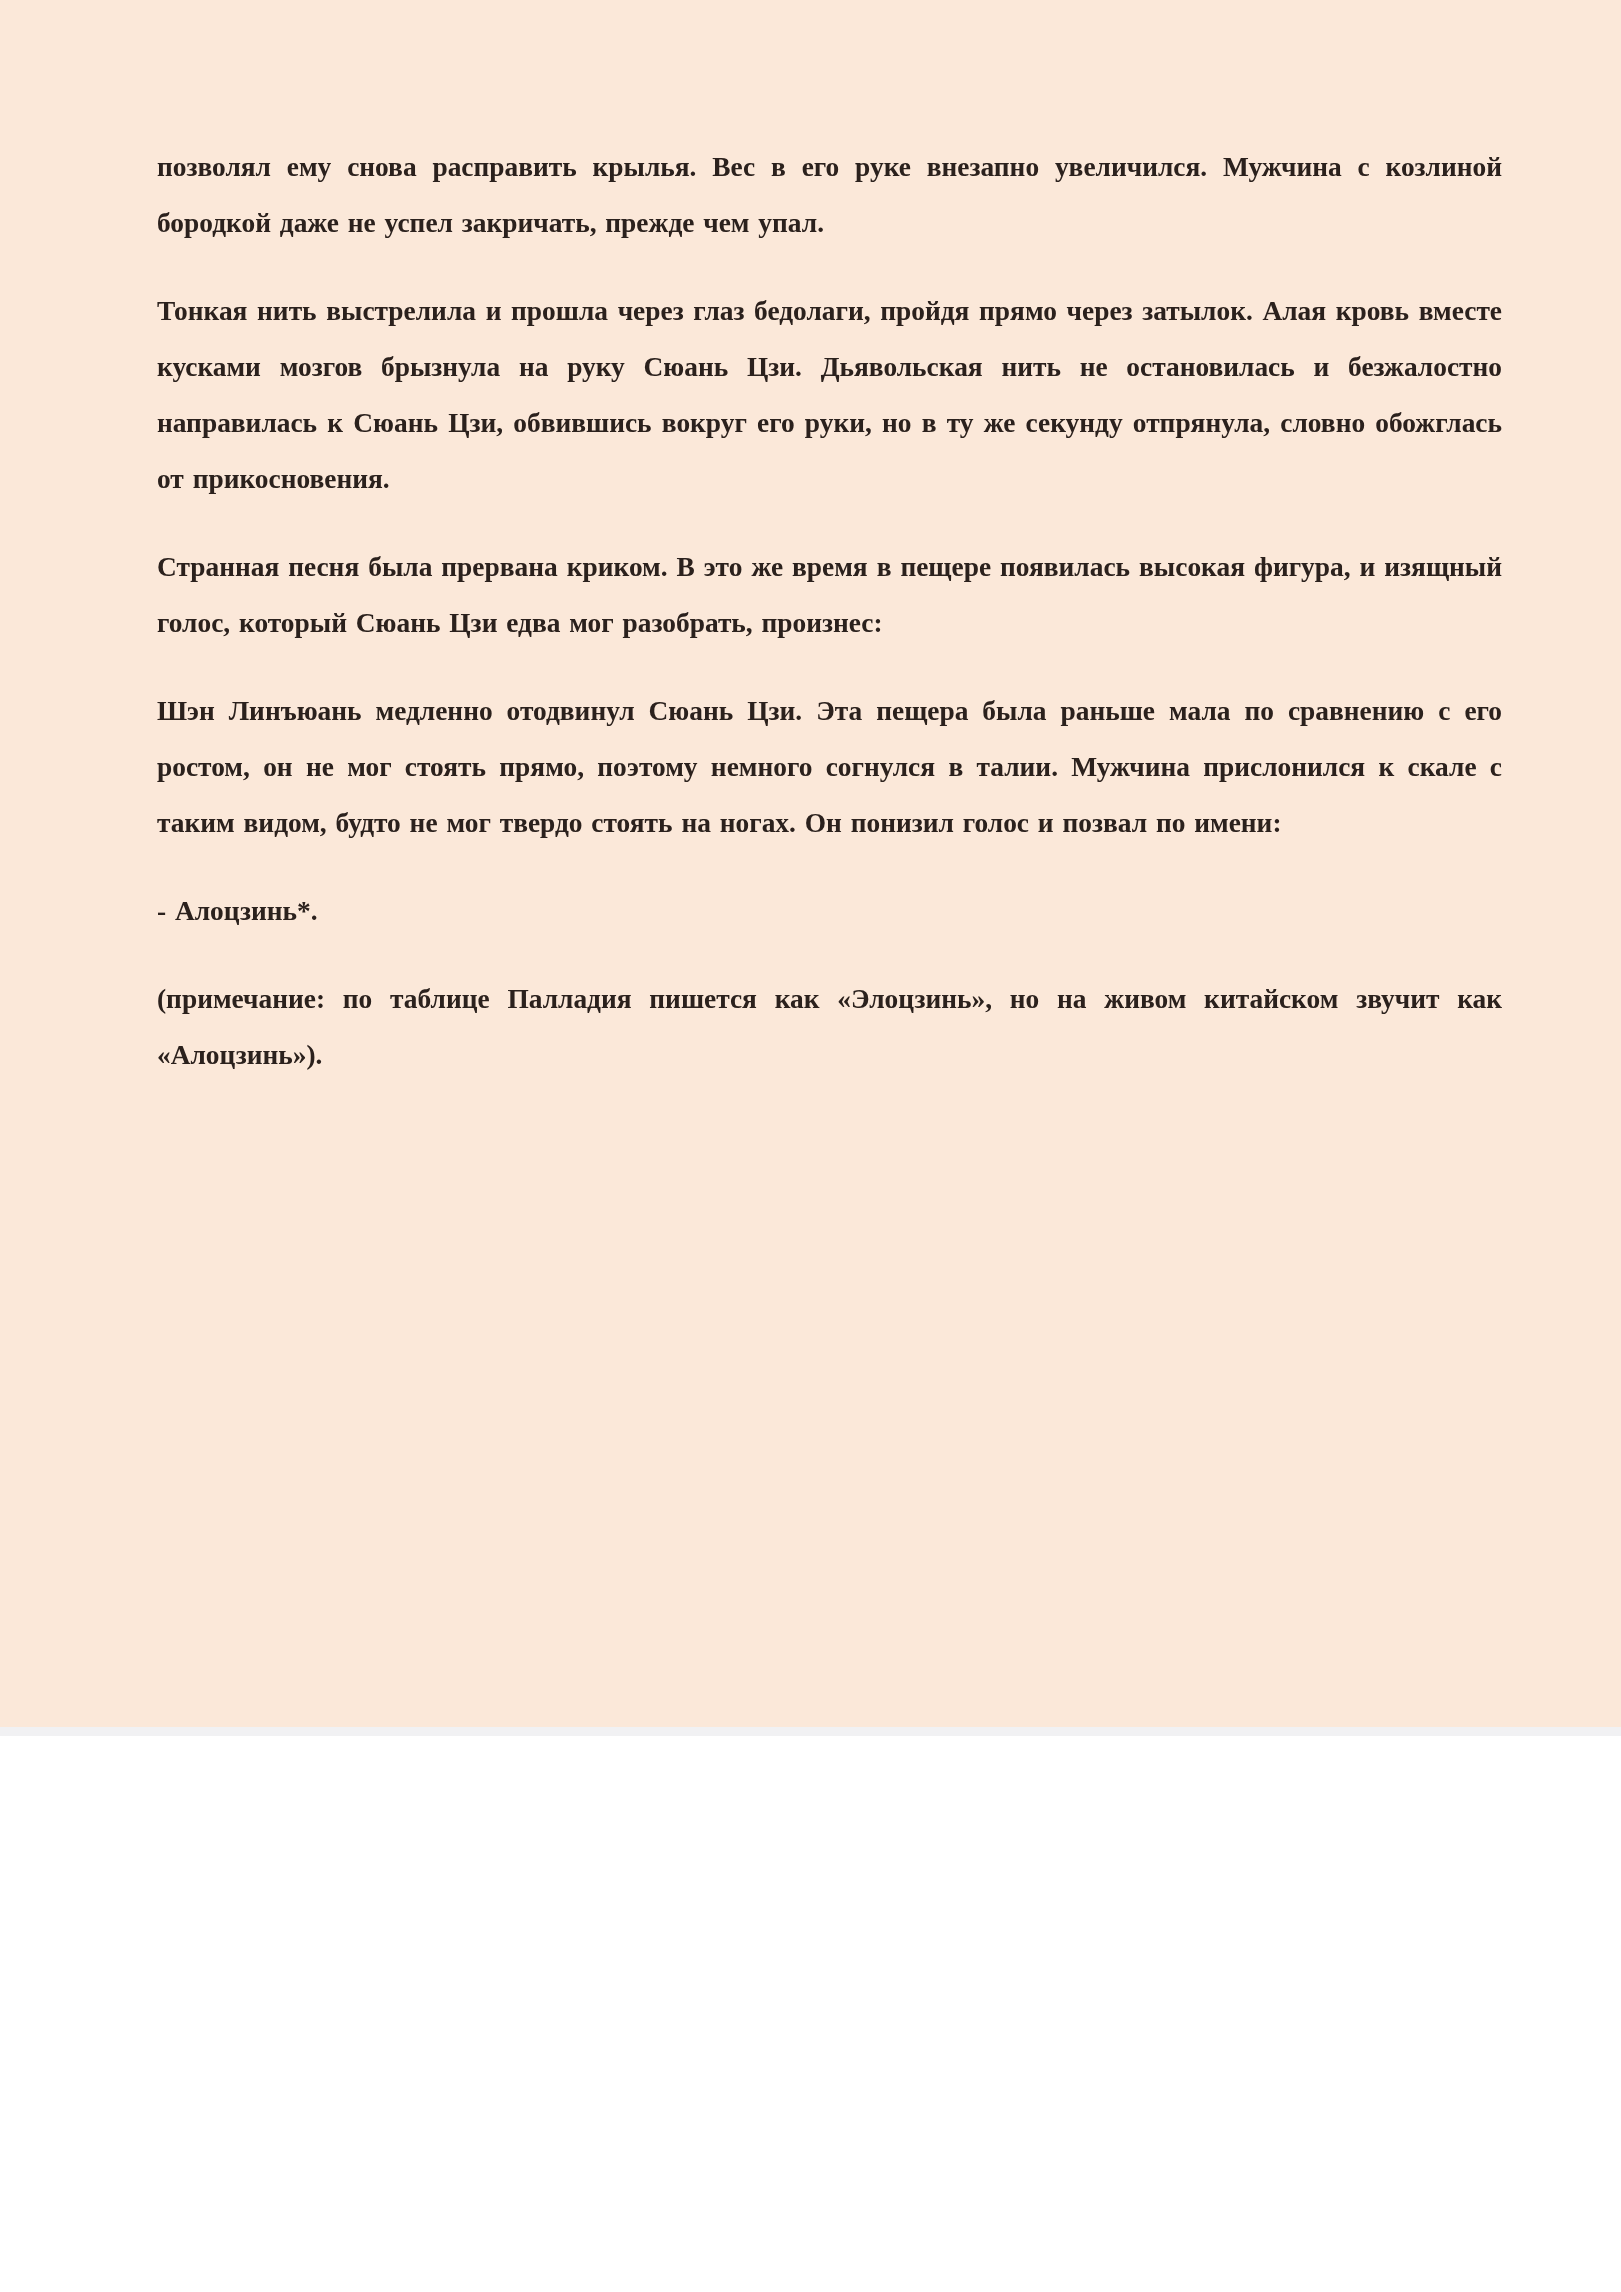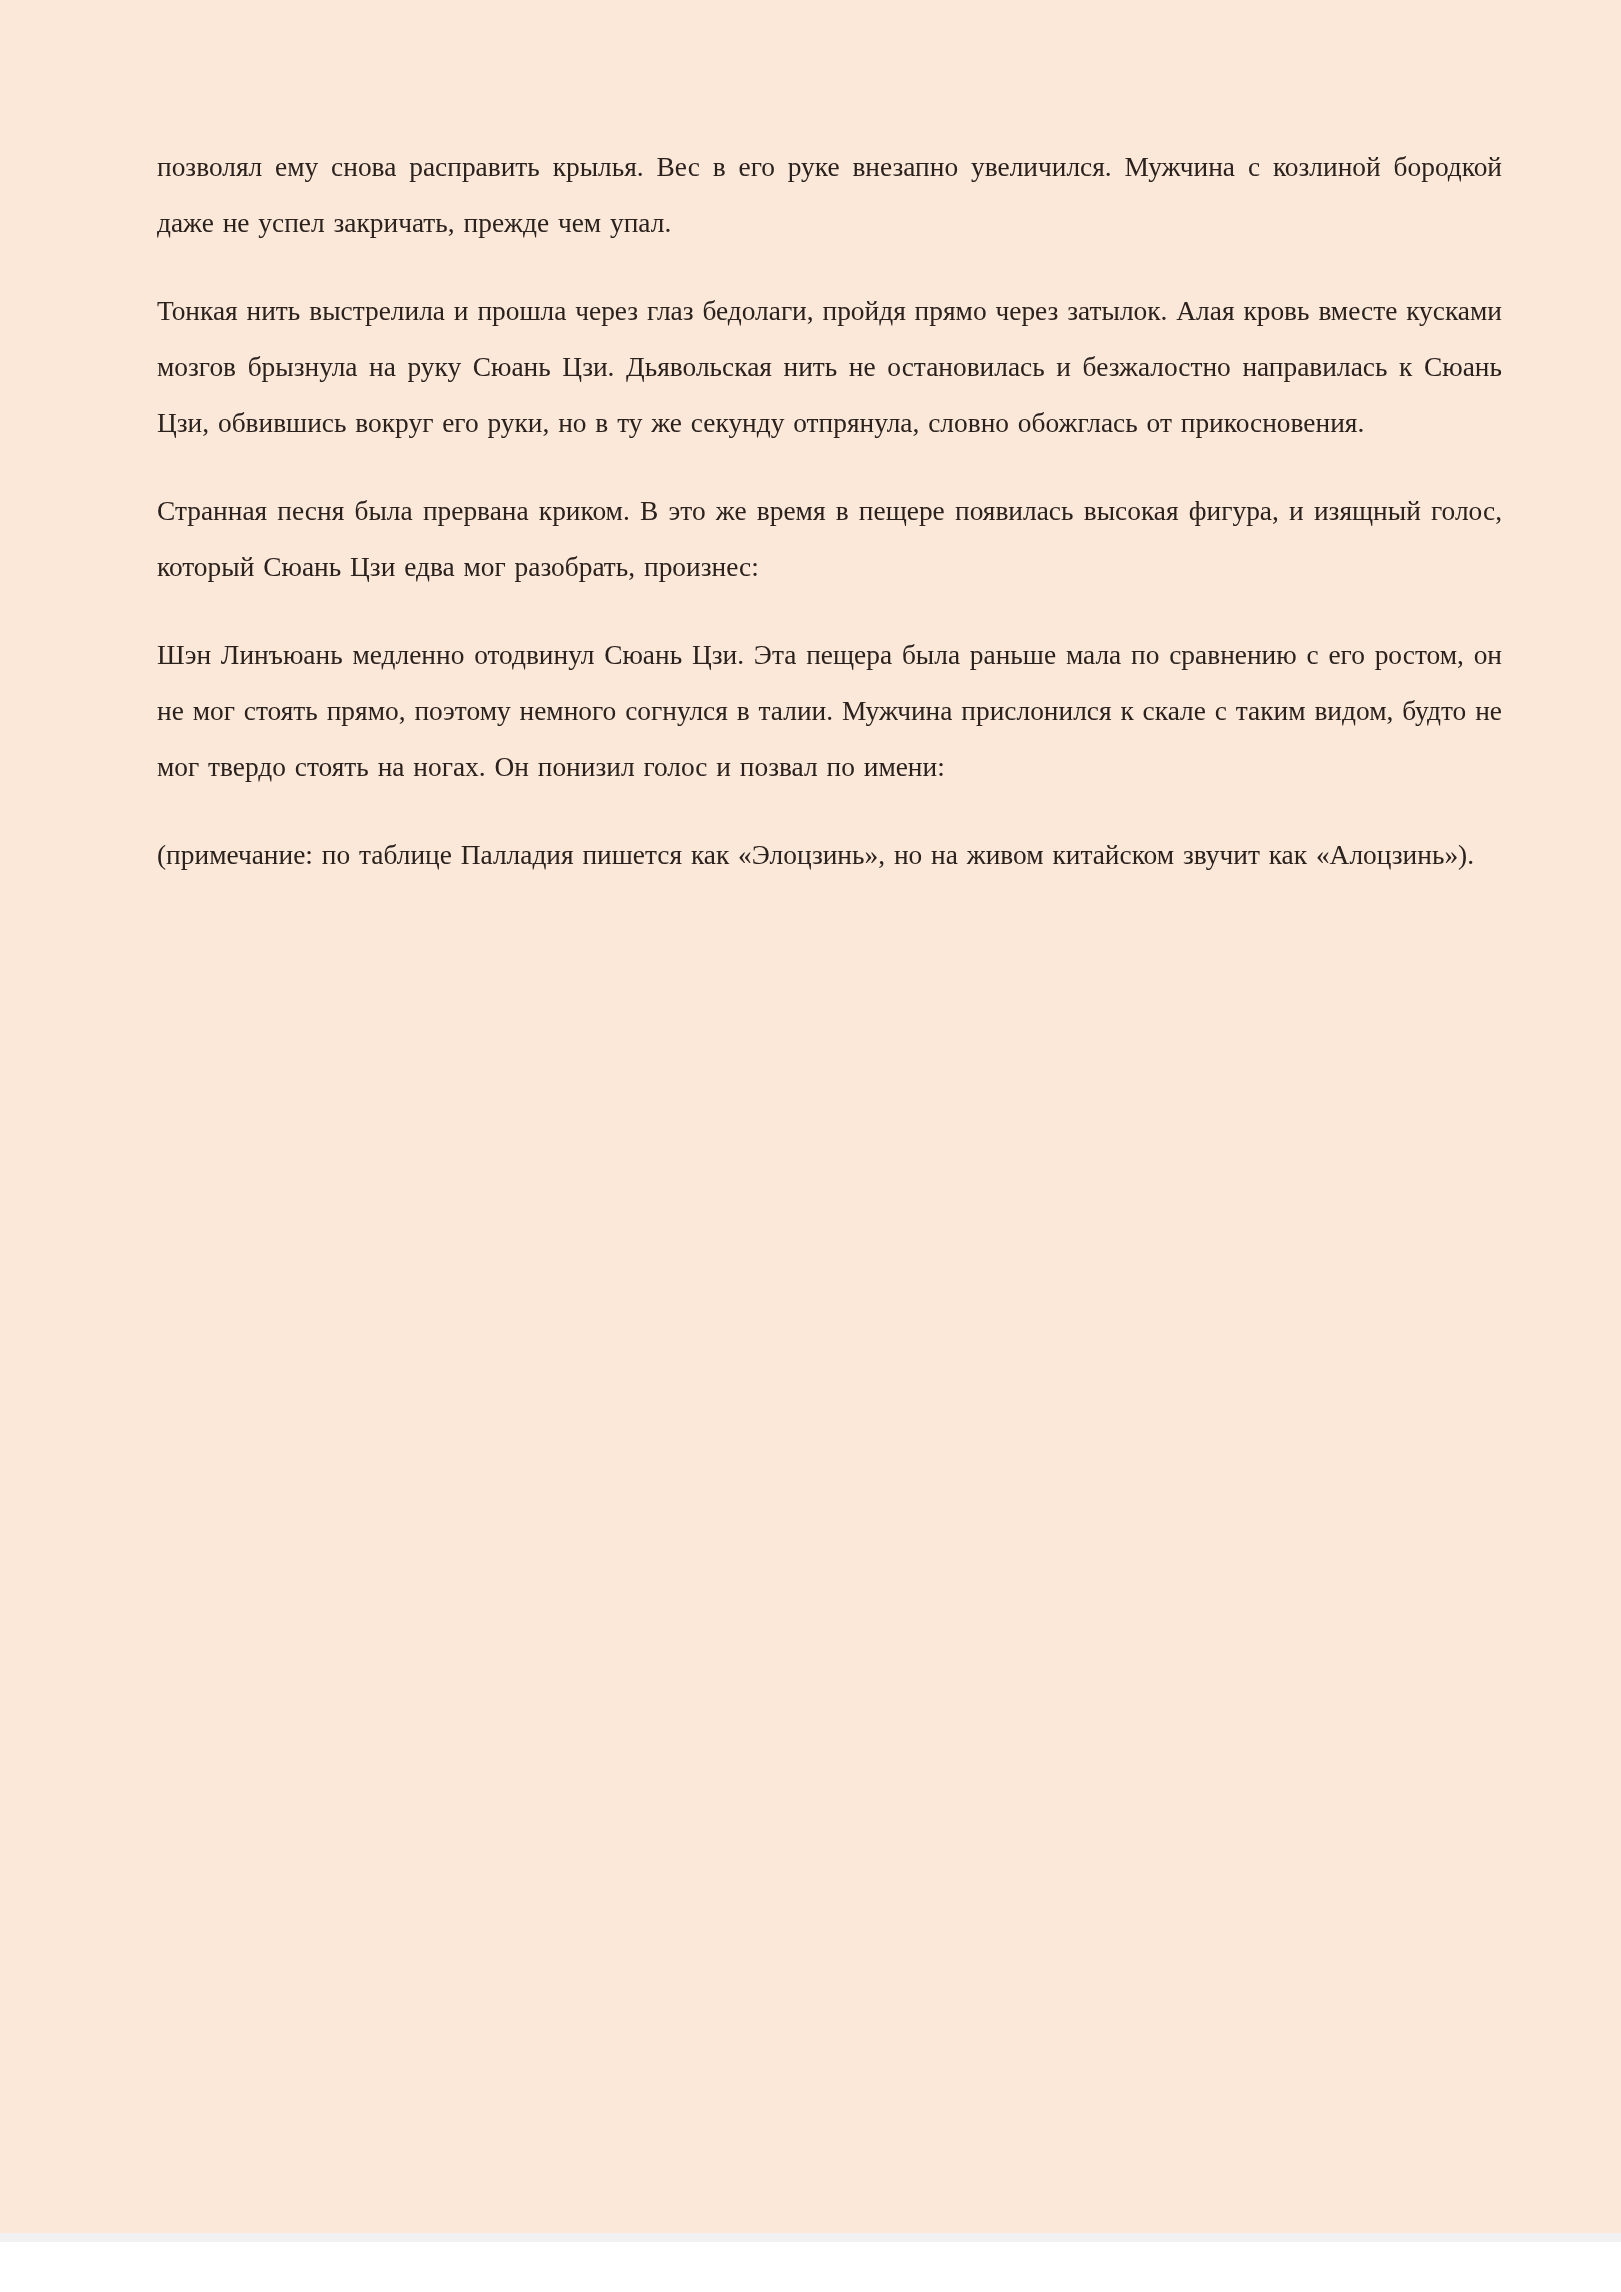--- a/index.html
+++ b/index.html
@@ -8,23 +8,24 @@
   }
   body {
     width: 1621px;
     height: 2293px;
     overflow: hidden;
     font-family: "Liberation Serif", "DejaVu Serif", serif;
   }
   .page {
     position: relative;
     width: 1621px;
-    height: 2242px;
+    height: 1736px;
     background: #fbe8d9;
     box-sizing: border-box;
+    font-weight: bold;
   }
   .text-column {
     position: absolute;
     top: 139px;
     left: 157px;
     width: 1345px;
   }
   .text-column p {
     margin: 0 0 32px 0;
     font-size: 27.4px;
@@ -45,17 +46,18 @@
 </style>
 </head>
 <body>
 
 <div class="page">
   <div class="text-column">
     <p>позволял ему снова расправить крылья. Вес в его руке внезапно увеличился. Мужчина с козлиной бородкой даже не успел закричать, прежде чем упал.</p>
     <p>Тонкая нить выстрелила и прошла через глаз бедолаги, пройдя прямо через затылок. Алая кровь вместе кусками мозгов брызнула на руку Сюань Цзи. Дьявольская нить не остановилась и безжалостно направилась к Сюань Цзи, обвившись вокруг его руки, но в ту же секунду отпрянула, словно обожглась от прикосновения.</p>
     <p>Странная песня была прервана криком. В это же время в пещере появилась высокая фигура, и изящный голос, который Сюань Цзи едва мог разобрать, произнес:</p>
     <p>Шэн Линъюань медленно отодвинул Сюань Цзи. Эта пещера была раньше мала по сравнению с его ростом, он не мог стоять прямо, поэтому немного согнулся в талии. Мужчина прислонился к скале с таким видом, будто не мог твердо стоять на ногах. Он понизил голос и позвал по имени:</p>
+    <p>- Алоцзинь*.</p>
     <p>(примечание: по таблице Палладия пишется как «Элоцзинь», но на живом китайском звучит как «Алоцзинь»).</p>
   </div>
   <div class="bottom-strip"></div>
 </div>
 
 
 </body></html>

